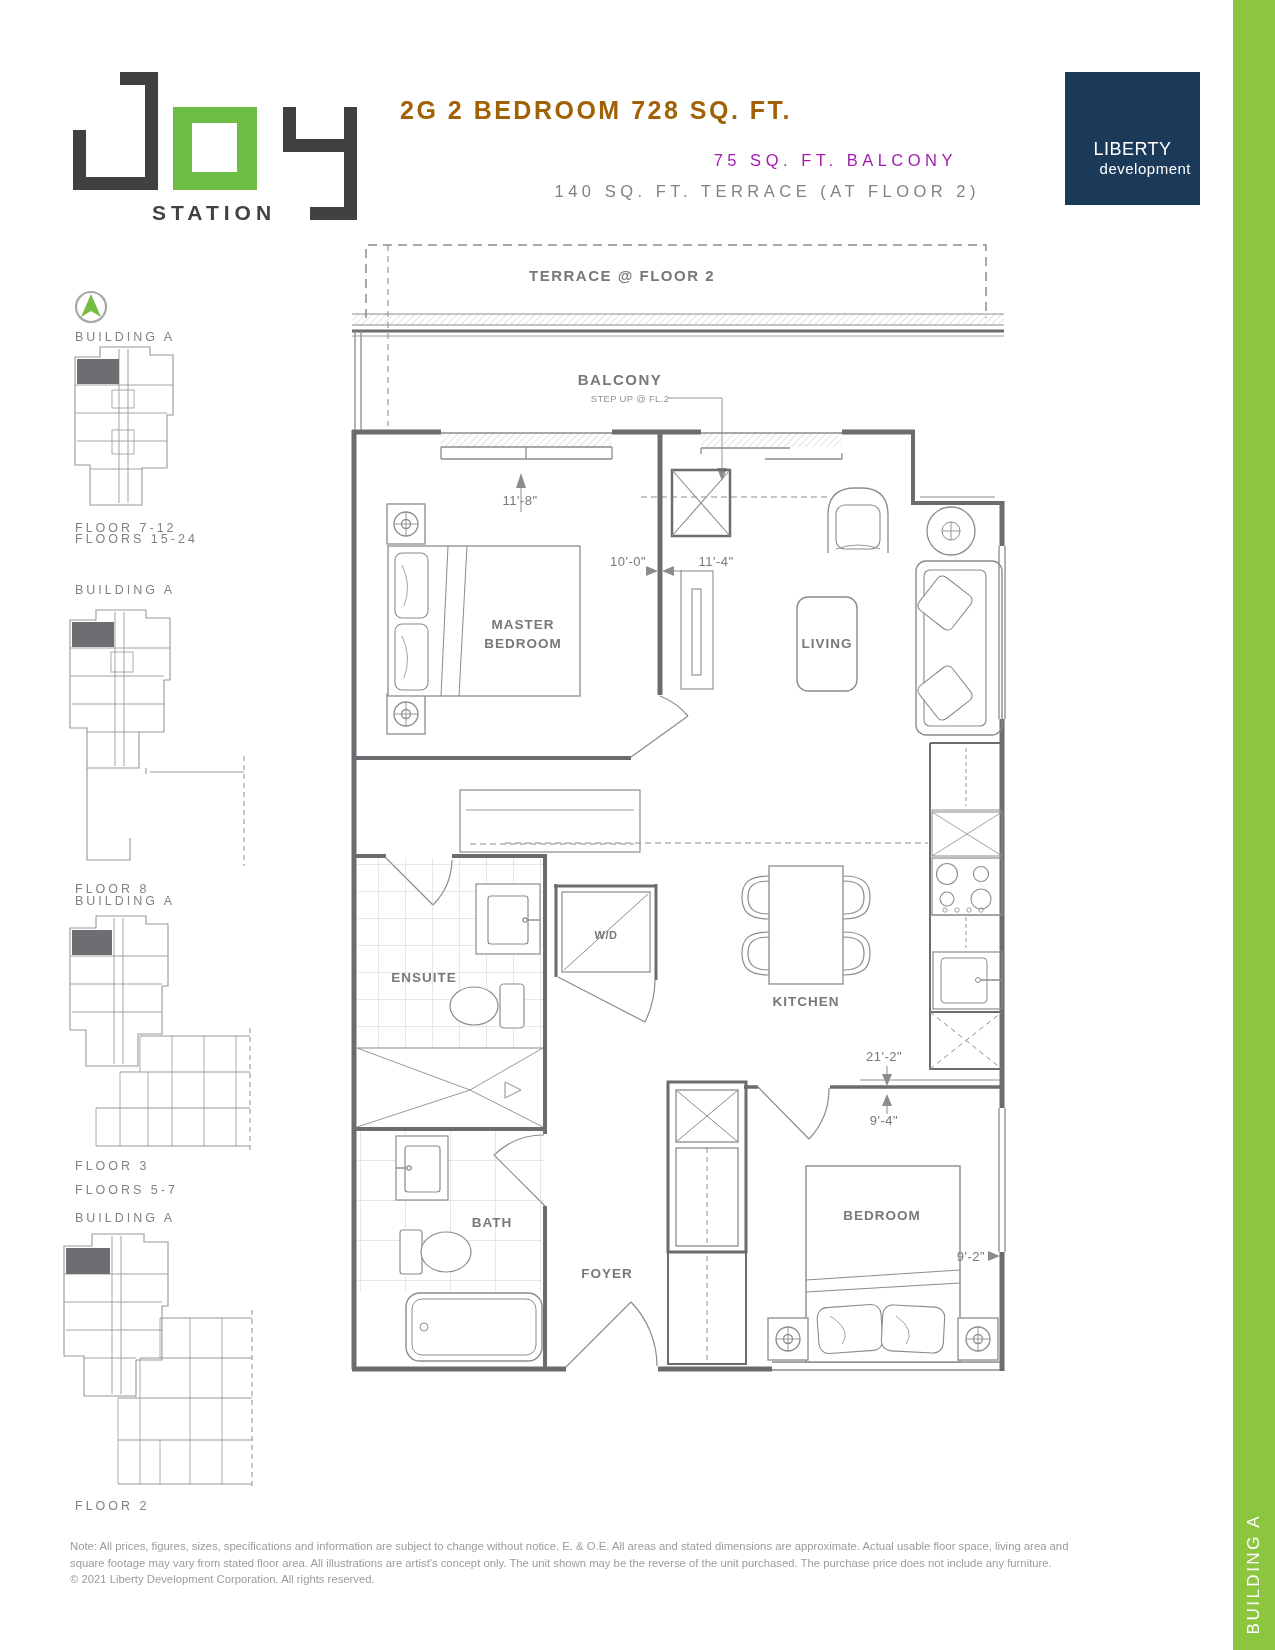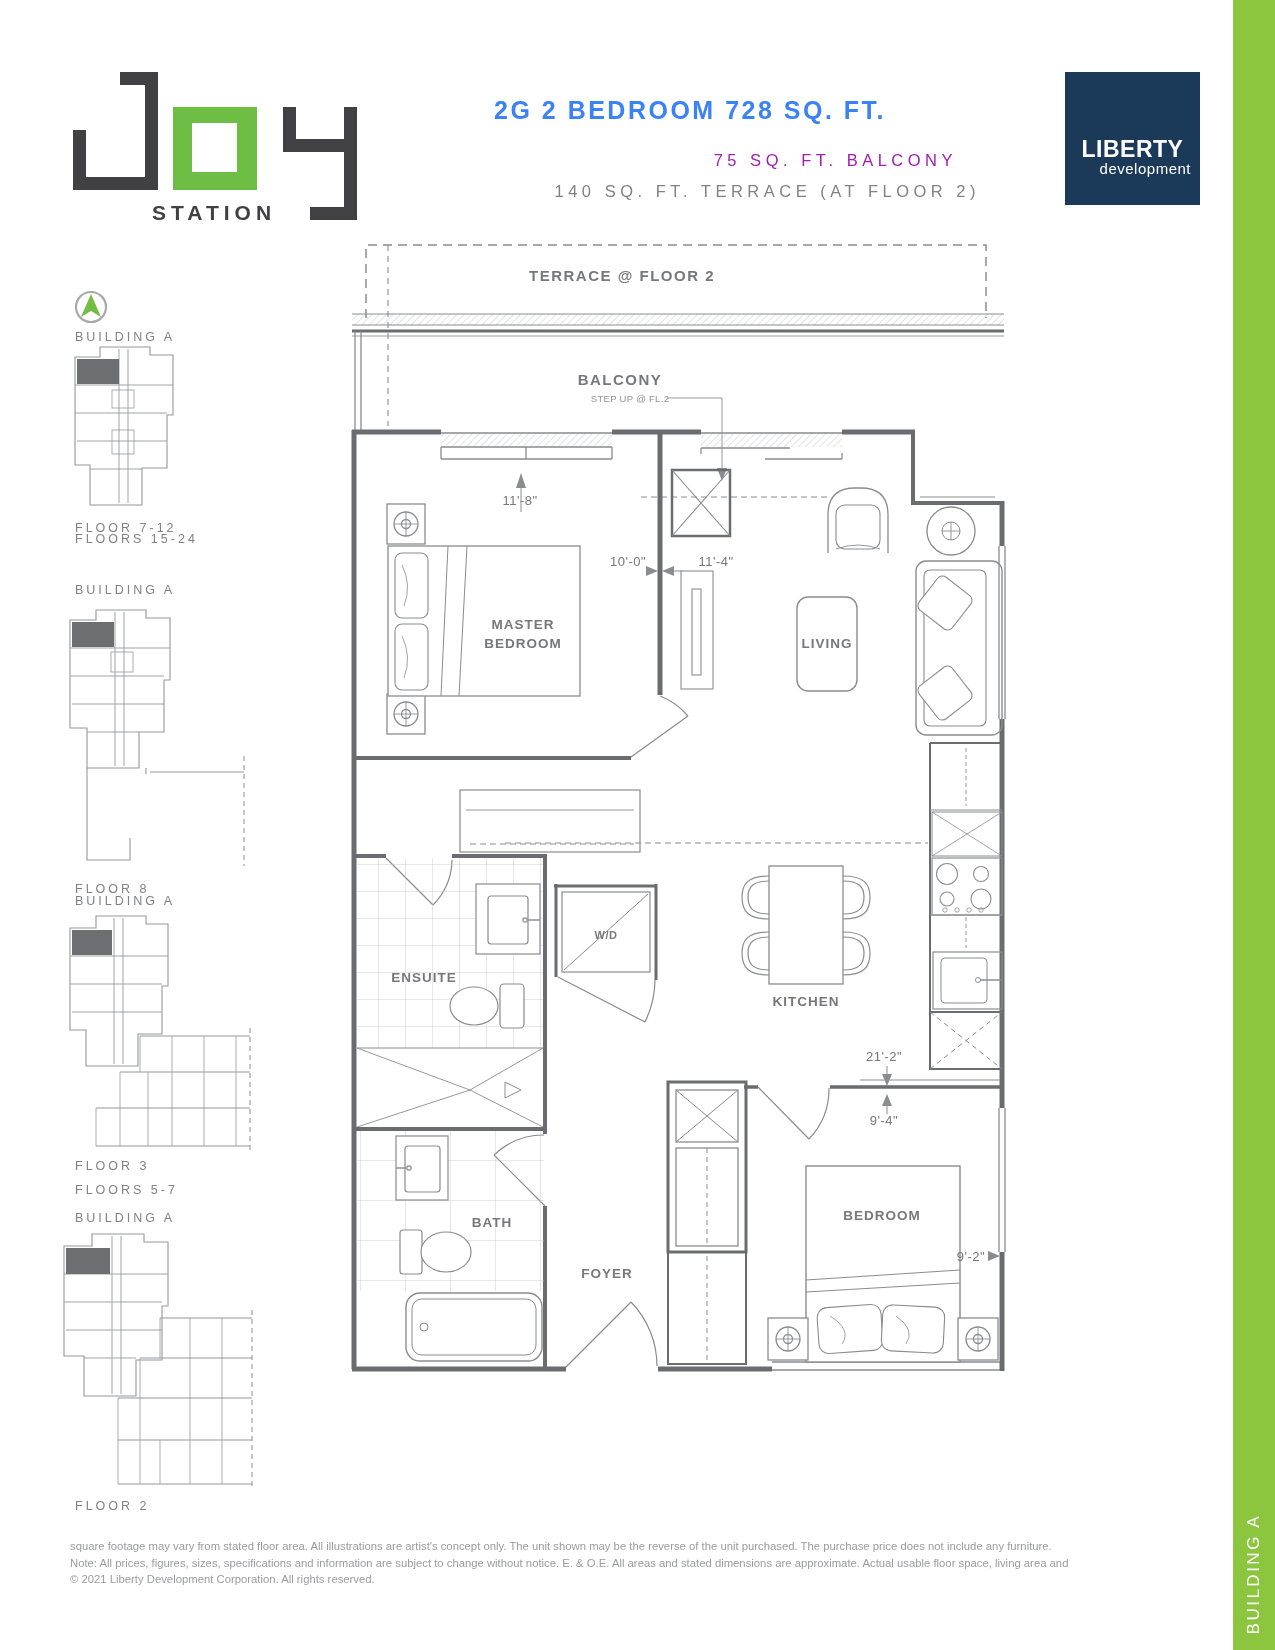--- a/index.html
+++ b/index.html
@@ -1,27 +1,27 @@
 <!DOCTYPE html>
 <html><head>
 <meta charset="utf-8">
 <style>
   html,body{margin:0;padding:0;background:#ffffff;}
   .page{position:relative;width:1275px;height:1650px;background:#fff;overflow:hidden;
         font-family:"Liberation Sans", sans-serif;}
   
-  .unit-title{position:absolute;left:400px;top:96px;width:580px;text-align:center;
-      color:#3b82f6;font-size:25px;font-weight:bold;letter-spacing:2.5px;}
+  .unit-title{position:absolute;left:400px;top:96px;width:580px;text-align:left;
+      color:#a16207;font-size:25px;font-weight:bold;letter-spacing:2.5px;}
   .sub1{position:absolute;left:377px;top:151px;width:580px;text-align:right;
       color:#a21caf;font-size:16.5px;letter-spacing:4.5px;}
   .sub2{position:absolute;left:400px;top:182px;width:580px;text-align:right;
       color:#808285;font-size:16.5px;letter-spacing:4.5px;}
   .liberty{position:absolute;left:1065px;top:72px;width:135px;height:133px;background:#1B3A5A;
       display:flex;flex-direction:column;justify-content:center;align-items:center;padding-top:38px;box-sizing:border-box;}
-  .liberty .nm{color:#fff;font-size:23px;font-weight:bold;letter-spacing:0.5px;line-height:20px;}
+  .liberty .nm{color:#fff;font-size:18px;font-weight:normal;letter-spacing:0.5px;line-height:20px;}
   .liberty .sb{color:#fff;font-size:15px;letter-spacing:0.5px;align-self:flex-end;margin-right:9px;margin-top:1px;}
   
   .side-label{position:absolute;left:75px;color:#808285;font-size:12.5px;letter-spacing:3px;white-space:nowrap;}
   
   .logo-svg{position:absolute;left:70px;top:62px;}
   .side-svg{position:absolute;left:60px;top:270px;}
   .plan-svg{position:absolute;left:340px;top:225px;}
   
   .green-bar{position:absolute;right:0;top:0;width:42px;height:1650px;background:#8CC63F;}
   .green-bar span{position:absolute;bottom:16px;left:50%;transform:translateX(-50%) rotate(180deg);
@@ -351,18 +351,18 @@
       <text class="dim" x="971" y="1261">9'-2"</text>
       <polygon points="988,1251 988,1261 1000,1256" fill="#8A8C8F"></polygon>
     </g>
   </svg>
 
   <div class="green-bar">
     <span>BUILDING A</span>
   </div>
 
   <div class="footer">
+    <div>Note: All prices, figures, sizes, specifications and information are subject to change without notice. E. &amp; O.E. All areas and stated dimensions are approximate. Actual usable floor space, living area and</div>
     <div>square footage may vary from stated floor area. All illustrations are artist's concept only. The unit shown may be the reverse of the unit purchased. The purchase price does not include any furniture.</div>
-    <div>Note: All prices, figures, sizes, specifications and information are subject to change without notice. E. &amp; O.E. All areas and stated dimensions are approximate. Actual usable floor space, living area and</div>
     <div>© 2021 Liberty Development Corporation. All rights reserved.</div>
   </div>
 
 </div>
 
 </body></html>

